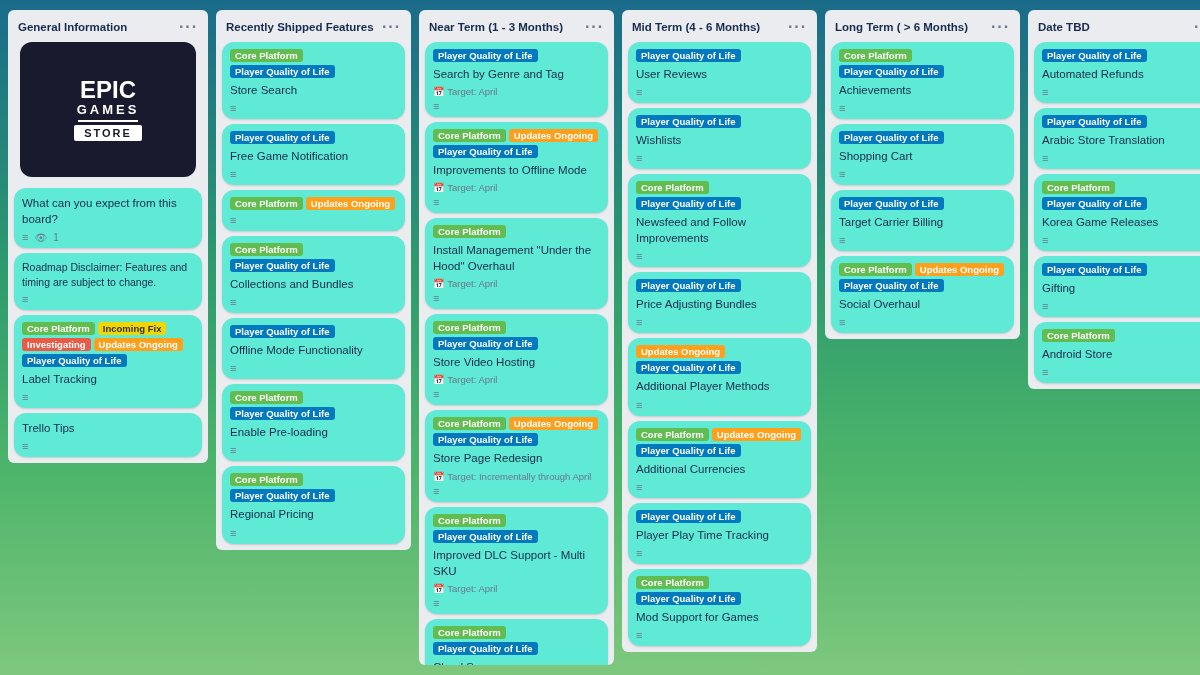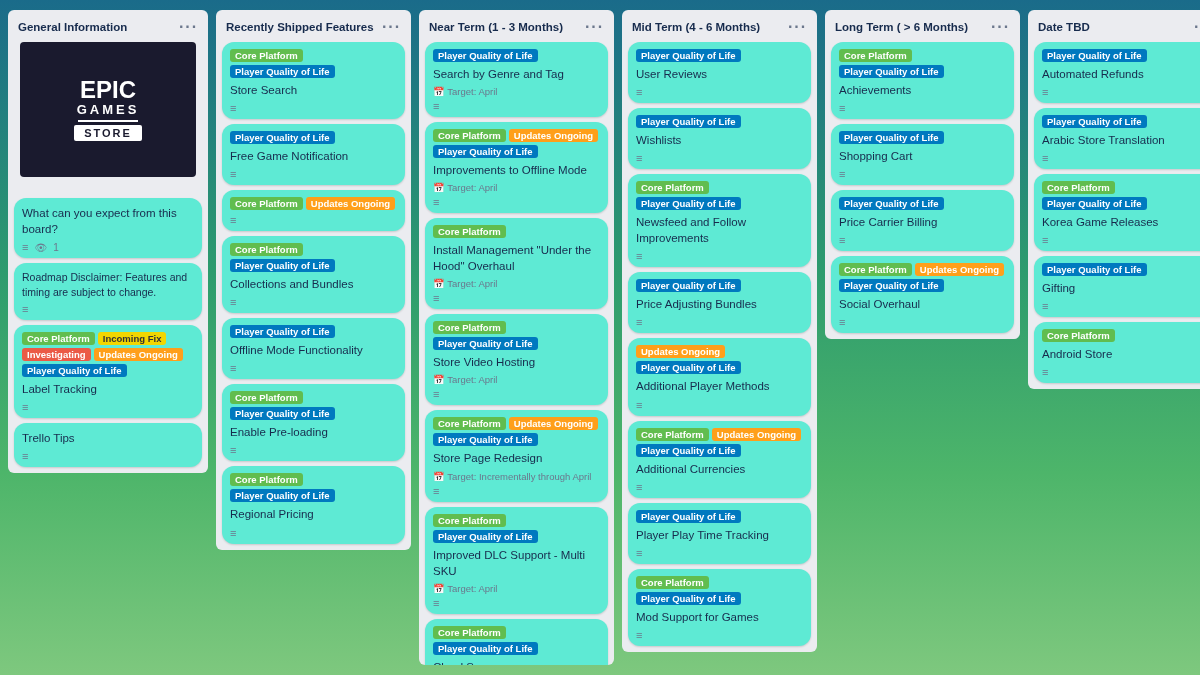--- a/index.html
+++ b/index.html
@@ -93,22 +93,22 @@
     }
     .card-icon { font-size: 11px; }
     .card-target {
       font-size: 9.5px;
       color: #6b778c;
       margin-top: 2px;
     }
     .general-col { min-width: 200px; max-width: 200px; }
     .logo-area {
       background: #1a1a2e;
-      border-radius: 4px;
-      margin: 0 6px 16px;
+      border-radius: 12px;
+      margin: 0 6px 6px;
       padding: 15px;
       display: flex;
       flex-direction: column;
       align-items: center;
       justify-content: center;
       height: 135px;
     }
     .general-disclaimer {
       font-size: 10.5px;
       color: #172b4d;
@@ -433,21 +433,21 @@
           </div>
           <div class="card-title">Shopping Cart</div>
           <div class="card-meta">
             <span class="card-icon">≡</span>
           </div>
         </div>
         <div class="card">
           <div class="tags">
             <span class="tag tag-player">Player Quality of Life</span>
           </div>
-          <div class="card-title">Price Carrier Billing</div>
+          <div class="card-title">Target Carrier Billing</div>
           <div class="card-meta">
             <span class="card-icon">≡</span>
           </div>
         </div>
         <div class="card">
           <div class="tags">
             <span class="tag tag-core">Core Platform</span>
             <span class="tag tag-updates">Updates Ongoing</span>
             <span class="tag tag-player">Player Quality of Life</span>
           </div>

